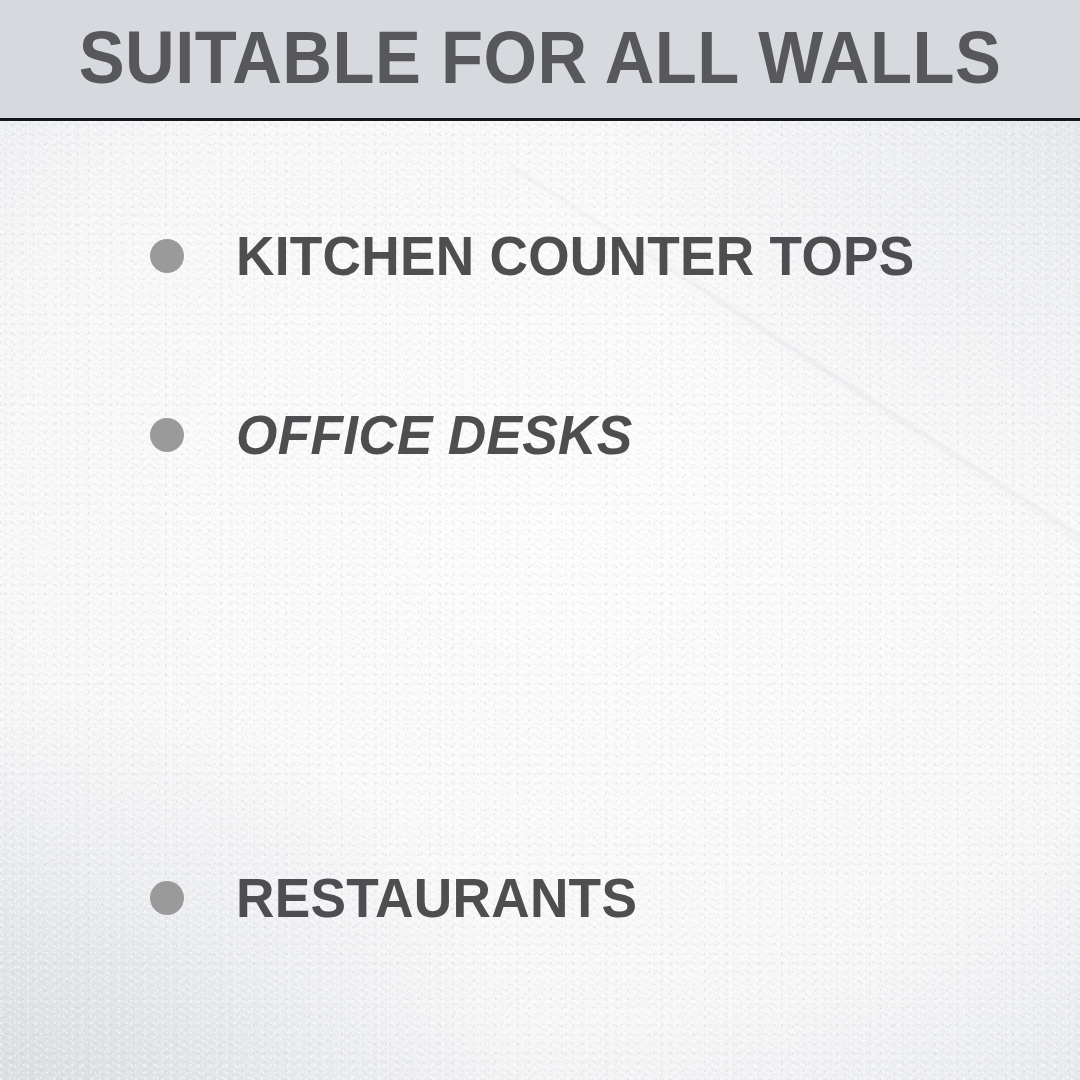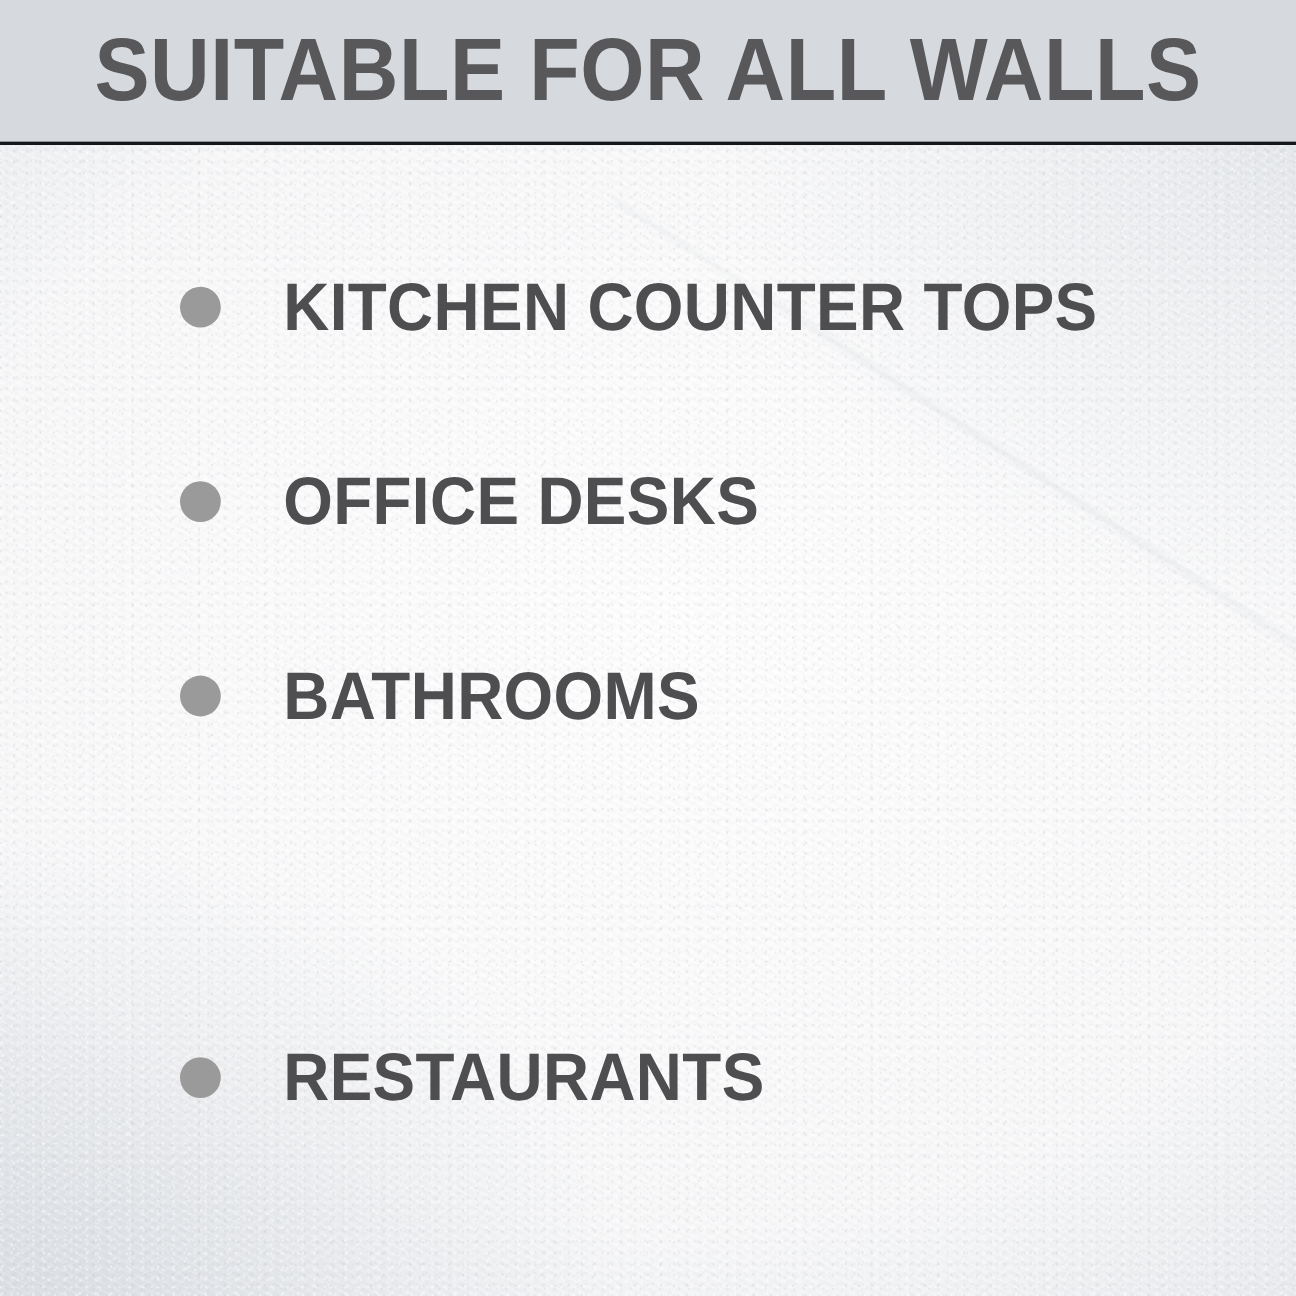--- a/index.html
+++ b/index.html
@@ -256,29 +256,25 @@
     <div id="surface-crease"></div>
     <div id="surface-crease-2"></div>
 
     <ul id="feature-list">
 
       <li class="feature-row" style="top:105px;">
         <span class="feature-bullet"></span>
         <span class="feature-label">KITCHEN COUNTER TOPS</span>
       </li>
 
-      <li class="feature-row" style="top:267px;">
+      <li class="feature-row" style="top:284px;font-style:italic;">
         <span class="feature-bullet"></span>
         <span class="feature-label">OFFICE DESKS</span>
       </li>
 
-      <li class="feature-row" style="top:429px;">
-        <span class="feature-bullet"></span>
-        <span class="feature-label">BATHROOMS</span>
-      </li>
 
 
       <li class="feature-row" style="top:747px;">
         <span class="feature-bullet"></span>
         <span class="feature-label">RESTAURANTS</span>
       </li>
 
     </ul>
   </div>
 </div>

